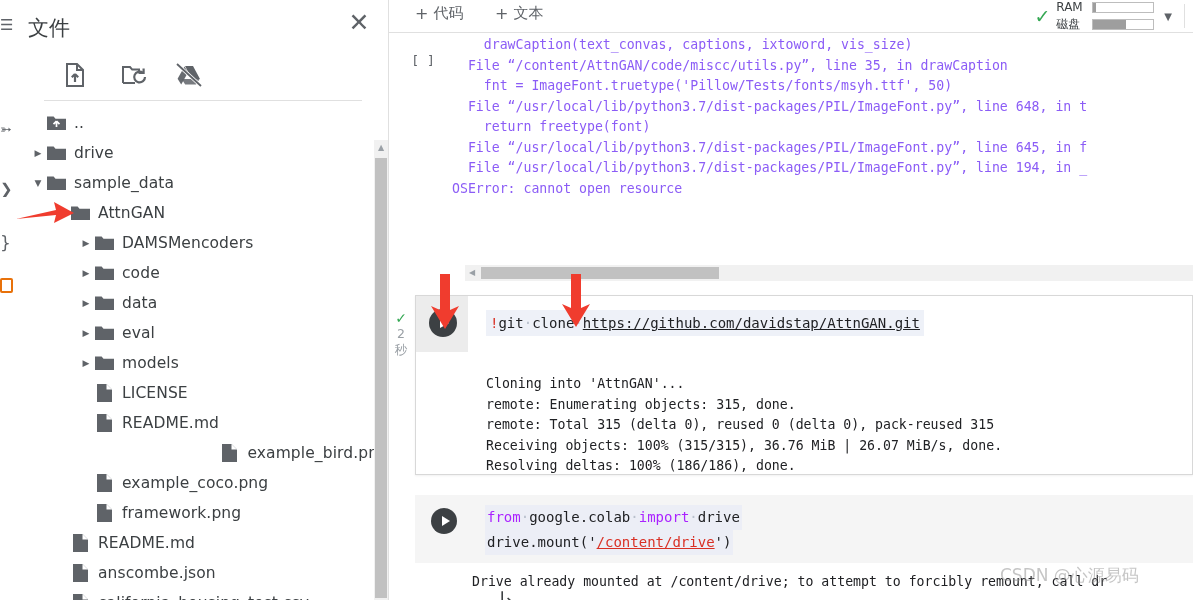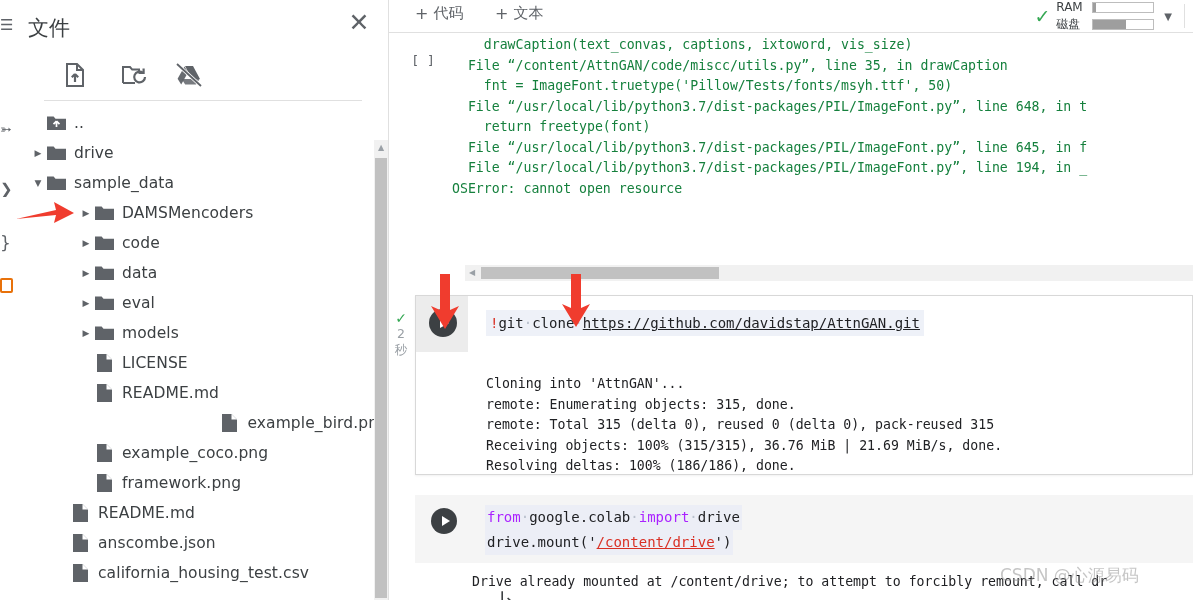--- a/index.html
+++ b/index.html
@@ -261,21 +261,21 @@
     font-size: 13px;
     color: #5f6368;
     text-align: center;
   }
   .tb {
     position: absolute;
     left: 63px; top: 2px;
     width: 740px;
     overflow: hidden;
   }
-  .tb .mono { color: #15803d; }
+  .tb .mono { color: #8b5cf6; }
 
   .hscroll {
     position: absolute;
     left: 76px; top: 232px;
     width: 740px; height: 16px;
     background: #f1f1f1;
   }
   .hscroll-left {
     position: absolute; left: 0; top: 0;
     width: 14px; height: 16px;
@@ -509,20 +509,29 @@
           <span class="tlabel">drive</span>
         </div>
         <div class="trow" style="padding-left: 12px;">
           <span class="tcaret">▼</span>
           <span class="ticon">
             <svg width="19" height="16" viewBox="0 0 19 16">
               <path d="M0 1.6h6.6l1.9 2.2H19V15H0z" fill="#5f6368"></path>
             </svg>
           </span>
           <span class="tlabel">sample_data</span>
+        </div>
+        <div class="trow" style="padding-left: 36px;">
+          <span class="tcaret">▼</span>
+          <span class="ticon">
+            <svg width="19" height="16" viewBox="0 0 19 16">
+              <path d="M0 1.6h6.6l1.9 2.2H19V15H0z" fill="#5f6368"></path>
+            </svg>
+          </span>
+          <span class="tlabel">AttnGAN</span>
         </div>
         <div class="trow" style="padding-left: 60px;">
           <span class="tcaret">▶</span>
           <span class="ticon">
             <svg width="19" height="16" viewBox="0 0 19 16">
               <path d="M0 1.6h6.6l1.9 2.2H19V15H0z" fill="#5f6368"></path>
             </svg>
           </span>
           <span class="tlabel">DAMSMencoders</span>
         </div>
@@ -705,21 +714,21 @@
       <div class="gutter"></div>
       <div class="exec-info">
         <span class="exec-check">✓</span>
         <span class="exec-time">2</span>
         <span class="exec-time">秒</span>
       </div>
       <div class="runbtn"></div>
 
       <div class="code-line"><span class="tok-bang">!</span><span class="tok-plain">git</span><span class="sp-dot">·</span><span class="tok-plain">clone</span><span class="sp-dot">·</span><span class="tok-url">https://github.com/davidstap/AttnGAN.git</span></div>
 
-      <div class="cell-out mono" id="git-output"><div>Cloning into 'AttnGAN'...</div><div>remote: Enumerating objects: 315, done.</div><div>remote: Total 315 (delta 0), reused 0 (delta 0), pack-reused 315</div><div>Receiving objects: 100% (315/315), 36.76 MiB | 21.69 MiB/s, done.</div><div>Resolving deltas: 100% (186/186), done.</div></div>
+      <div class="cell-out mono" id="git-output"><div>Cloning into 'AttnGAN'...</div><div>remote: Enumerating objects: 315, done.</div><div>remote: Total 315 (delta 0), reused 0 (delta 0), pack-reused 315</div><div>Receiving objects: 100% (315/315), 36.76 MiB | 26.07 MiB/s, done.</div><div>Resolving deltas: 100% (186/186), done.</div></div>
     </div>
 
     <div class="cell drive">
       <div class="drive-run"></div>
       <div class="drive-code"><span class="ln"><span class="tok-kw">from</span><span class="sp-dot">·</span><span class="tok-q">google.colab</span><span class="sp-dot">·</span><span class="tok-kw">import</span><span class="sp-dot">·</span><span class="tok-q">drive</span></span>
 <span class="ln"><span class="tok-q">drive.mount('</span><span class="tok-str">/content/drive</span><span class="tok-q">')</span></span></div>
     </div>
 
     <div class="drive-out">
       <span class="out-prompt">

